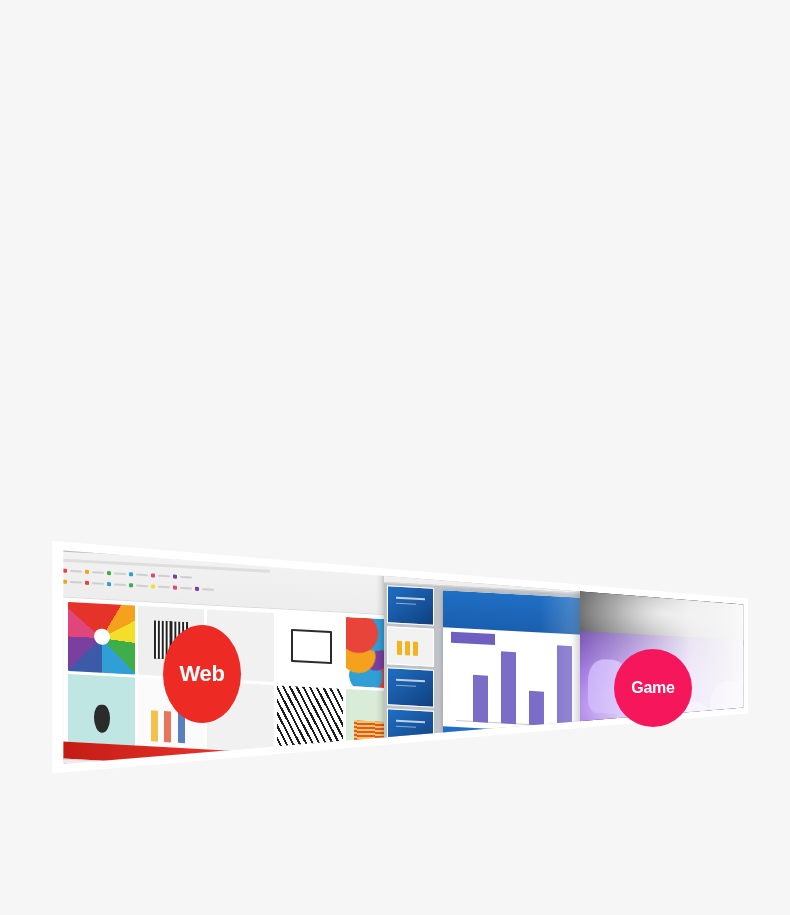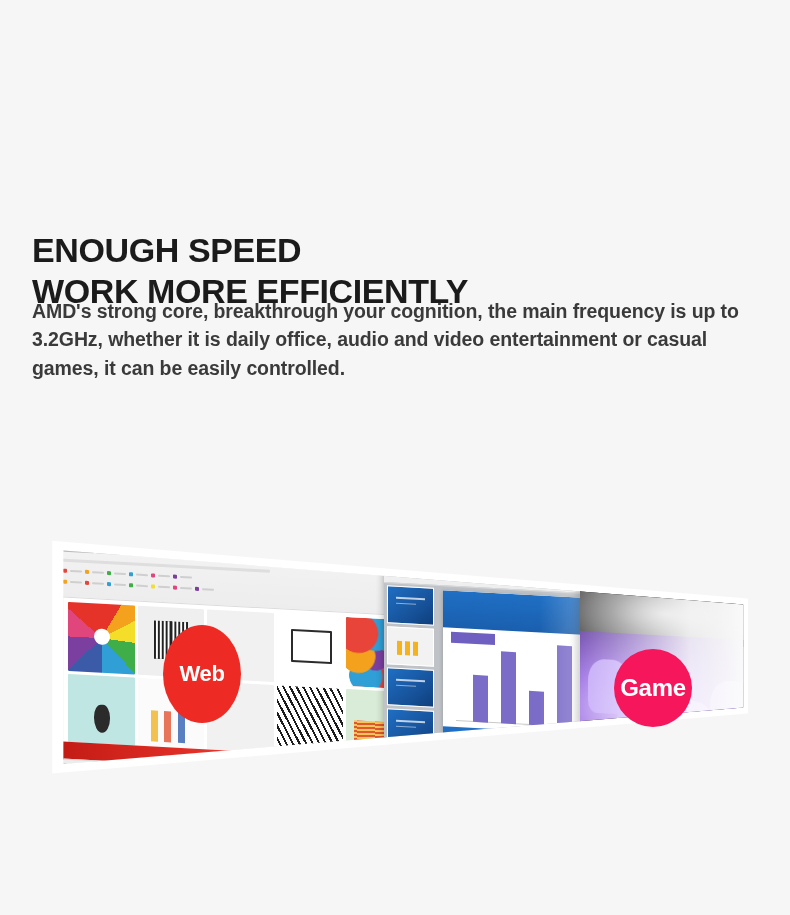--- a/index.html
+++ b/index.html
@@ -241,34 +241,29 @@
   .badge-web {
     left: 163px; top: 625px; width: 78px; height: 98px;
     border-radius: 50%; background: #ed2b24; font-size: 22px;
   }
   .badge-office {
     left: 389px; top: 645px; width: 74px; height: 84px;
     border-radius: 50%; background: #f2a01b; font-size: 19px;
   }
   .badge-game {
     left: 614px; top: 649px; width: 78px; height: 78px;
-    border-radius: 50%; background: #f5165c; font-size: 24px; text-align: center;
+    border-radius: 50%; background: #f5165c; font-size: 16px; text-align: center;
   }
 </style>
 </head>
 <body>
 
 <div id="page">
 
-  <h1 class="headline">
-    <span>ENOUGH SPEED</span>
-    <span class="l2">WORK MORE EFFICIENTLY</span>
-  </h1>
-
-  <p class="bodycopy">AMD's strong core, breakthrough your cognition, the main frequency is up to 3.2GHz, whether it is daily office, audio and video entertainment or casual games, it can be easily controlled.</p>
+
 
   <div id="scene">
 
     <div class="monitor">
       <div class="bezel-inner">
         <div class="desktop">
 
           <div class="win-web">
             <div class="web-chrome">
               <div class="chip-row" style="top:12%">

